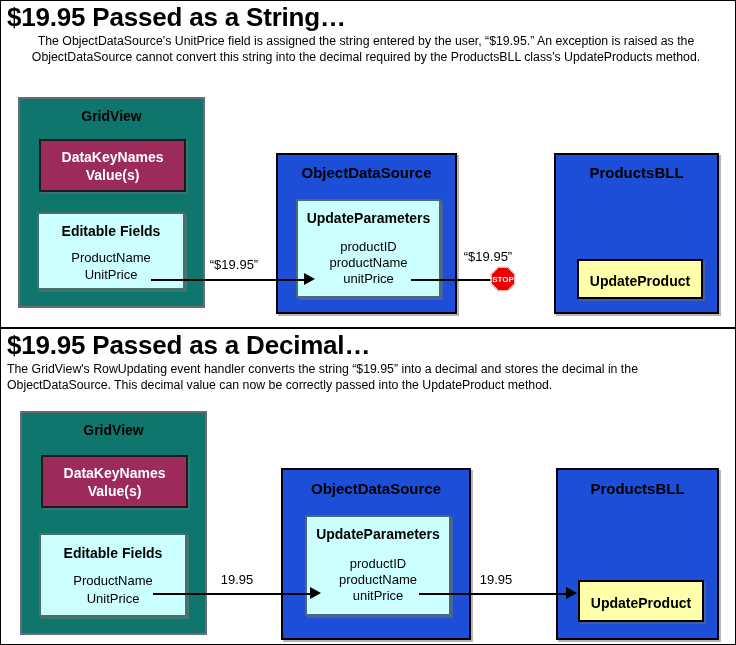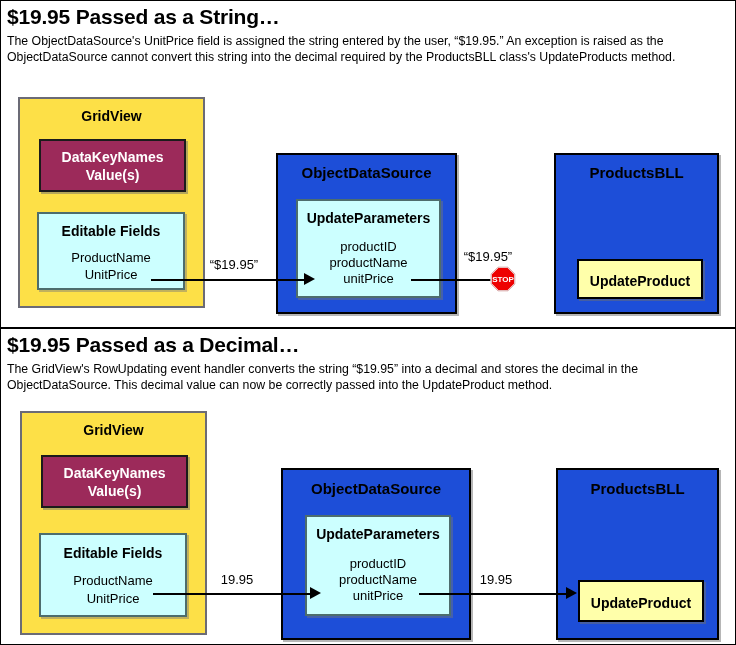--- a/index.html
+++ b/index.html
@@ -27,47 +27,47 @@
     left: 0;
     width: 736px;
     box-sizing: border-box;
   }
   #section-1 { top: 0; height: 326px; }
   #section-2 { top: 326px; height: 319px; border-top: 2px solid #000000; }
 
   .section-title {
     position: absolute;
     left: 6px;
-    font-size: 21px;
+    font-size: 26px;
     font-weight: bold;
     letter-spacing: -0.2px;
     line-height: 26px;
     white-space: nowrap;
   }
   #section-1 .section-title { top: 3px; }
   #section-2 .section-title { top: 3px; }
 
   .section-desc {
     position: absolute;
     left: 6px;
     width: 718px;
     font-size: 12.3px;
     line-height: 15.5px;
     text-align: left;
   }
-  #section-1 .section-desc { top: 33px; }
+  #section-1 .section-desc { top: 33px; text-align: center; }
   #section-2 .section-desc { top: 33px; }
 
   
   .box {
     position: absolute;
     box-sizing: border-box;
   }
   .gridview-box {
-    background: #fde047;
+    background: #0f766e;
     border: 2px solid #6b6b76;
   }
   .orange-box {
     background: #1d4ed8;
     border: 2px solid #000000;
     box-shadow: 2px 2px 0 rgba(110,110,110,0.5);
   }
 
   .inner-box {
     position: absolute;

